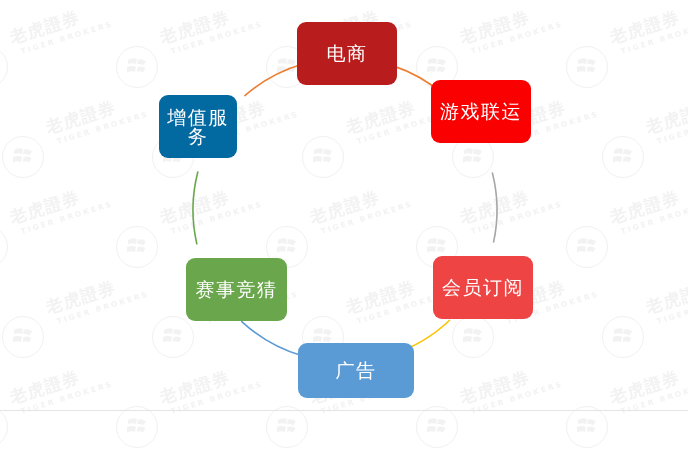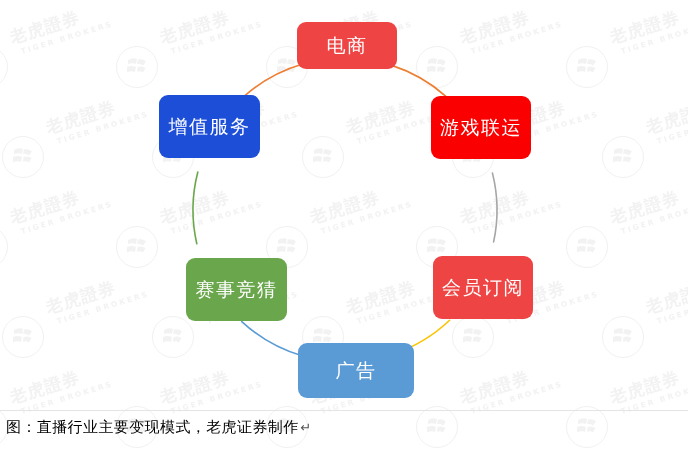--- a/index.html
+++ b/index.html
@@ -453,27 +453,24 @@
   <svg id="arcs" viewBox="0 0 688 450" width="688" height="450">
       <path d="M244.94,95.58 A152,152 0 0,1 301.94,64.23" fill="none" stroke="#ed7d31" stroke-width="1.6" stroke-linecap="round"></path>
       <path d="M391.77,65.37 A152,152 0 0,1 445.86,96.28" fill="none" stroke="#ed7d31" stroke-width="1.6" stroke-linecap="round"></path>
       <path d="M492.45,173.09 A152,152 0 0,1 493.61,241.94" fill="none" stroke="#a6a6a6" stroke-width="1.6" stroke-linecap="round"></path>
       <path d="M449.62,320.27 A152,152 0 0,1 392.62,354.35" fill="none" stroke="#fac300" stroke-width="1.6" stroke-linecap="round"></path>
       <path d="M302.80,356.03 A152,152 0 0,1 241.77,321.57" fill="none" stroke="#5b9bd5" stroke-width="1.6" stroke-linecap="round"></path>
       <path d="M196.80,243.80 A152,152 0 0,1 197.81,172.06" fill="none" stroke="#6aa74c" stroke-width="1.6" stroke-linecap="round"></path>
     </svg>
 
   <div id="nodes">
-      <div class="node" style="left: 297px; top: 22px; width: 100px; height: 47px; background: #ef4444;">电商</div>
-      <div class="node" style="left: 431px; top: 96px; width: 100px; height: 63px; background: rgb(250, 0, 0);">游戏联运</div>
+      <div class="node" style="left: 297px; top: 22px; width: 100px; height: 63px; background: #b91c1c;">电商</div>
+      <div class="node" style="left: 431px; top: 80px; width: 100px; height: 63px; background: rgb(250, 0, 0);">游戏联运</div>
       <div class="node" style="left: 433px; top: 256px; width: 100px; height: 63px; background: #ef4444;">会员订阅</div>
       <div class="node" style="left: 298px; top: 343px; width: 116px; height: 55px; background: rgb(91, 155, 213);">广告</div>
       <div class="node" style="left: 157px; top: 258px; width: 101px; height: 63px; background: rgb(106, 167, 76); margin-left: 29px;">赛事竞猜</div>
-      <div class="node" style="left: 159px; top: 95px; width: 101px; height: 63px; background: #1d4ed8;">增值服务</div>
+      <div class="node" style="left: 159px; top: 95px; width: 78px; height: 63px; background: #0369a1;">增值服务</div>
     </div>
 
   <div id="divider"></div>
 
-  <div id="caption">
-    <span>图：直播行业主要变现模式，老虎证券制作</span><span class="pilcrow">↵</span>
-  </div>
 
 </div>
 
 </body></html>

